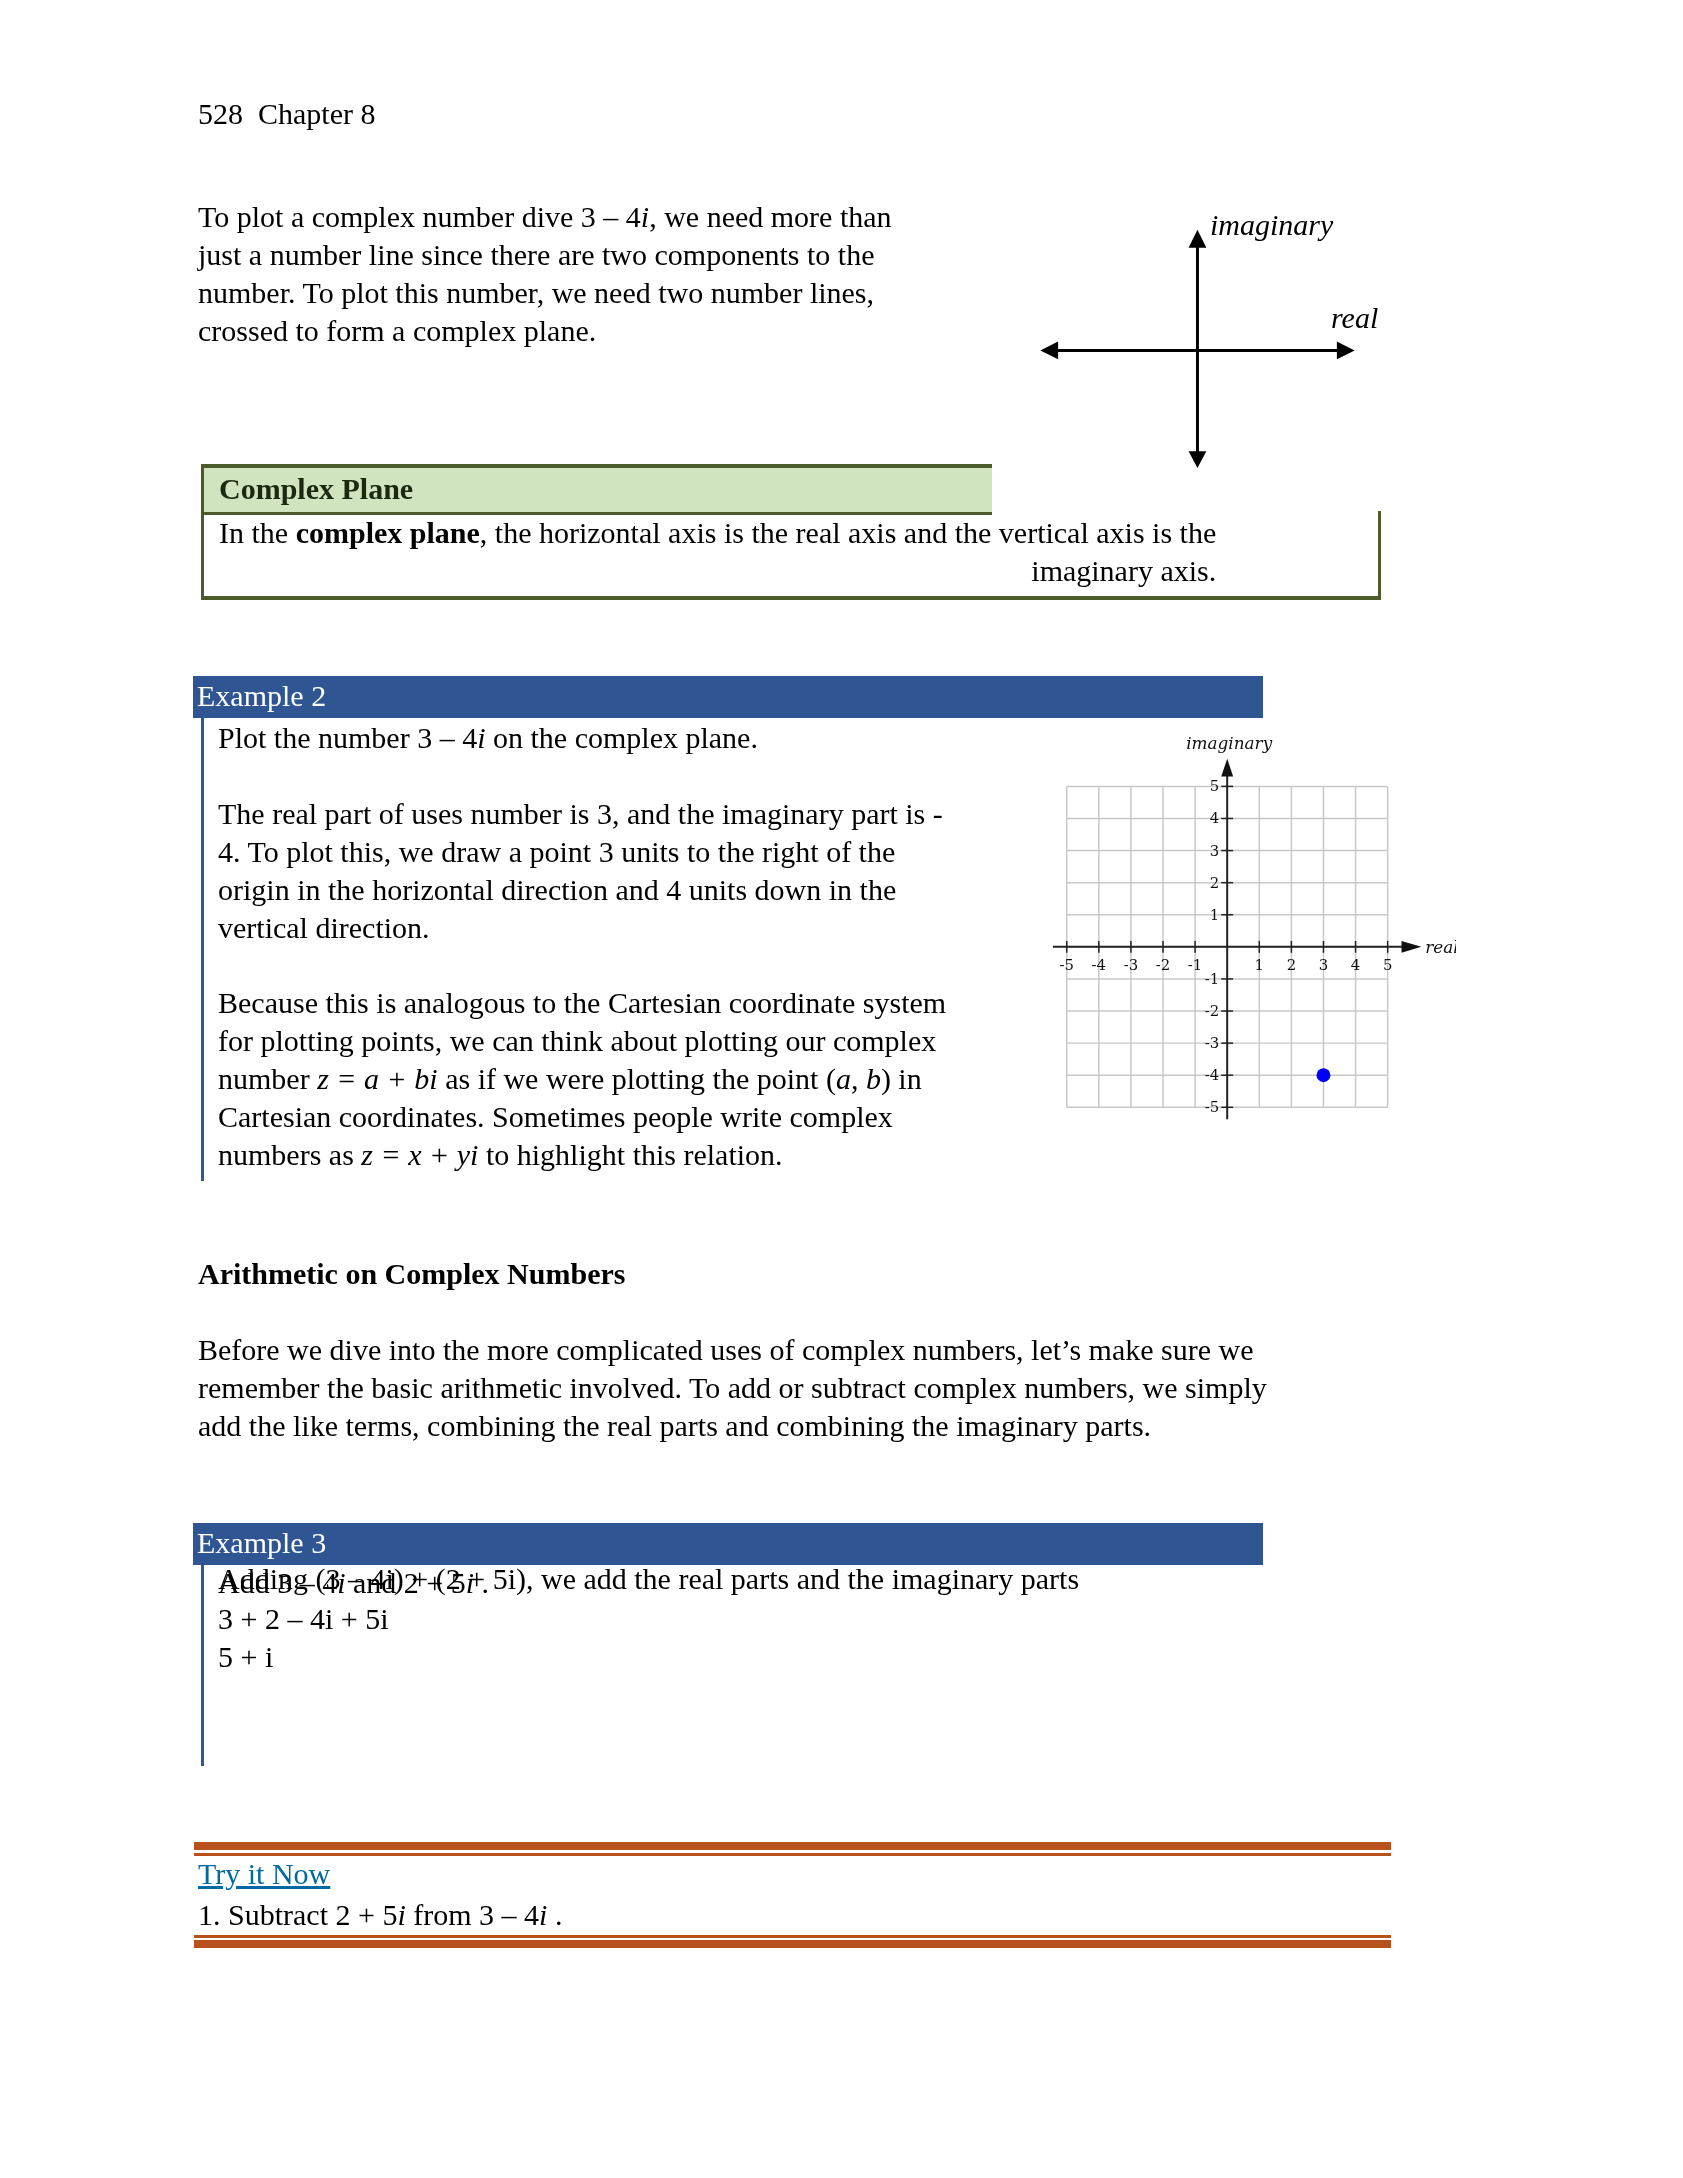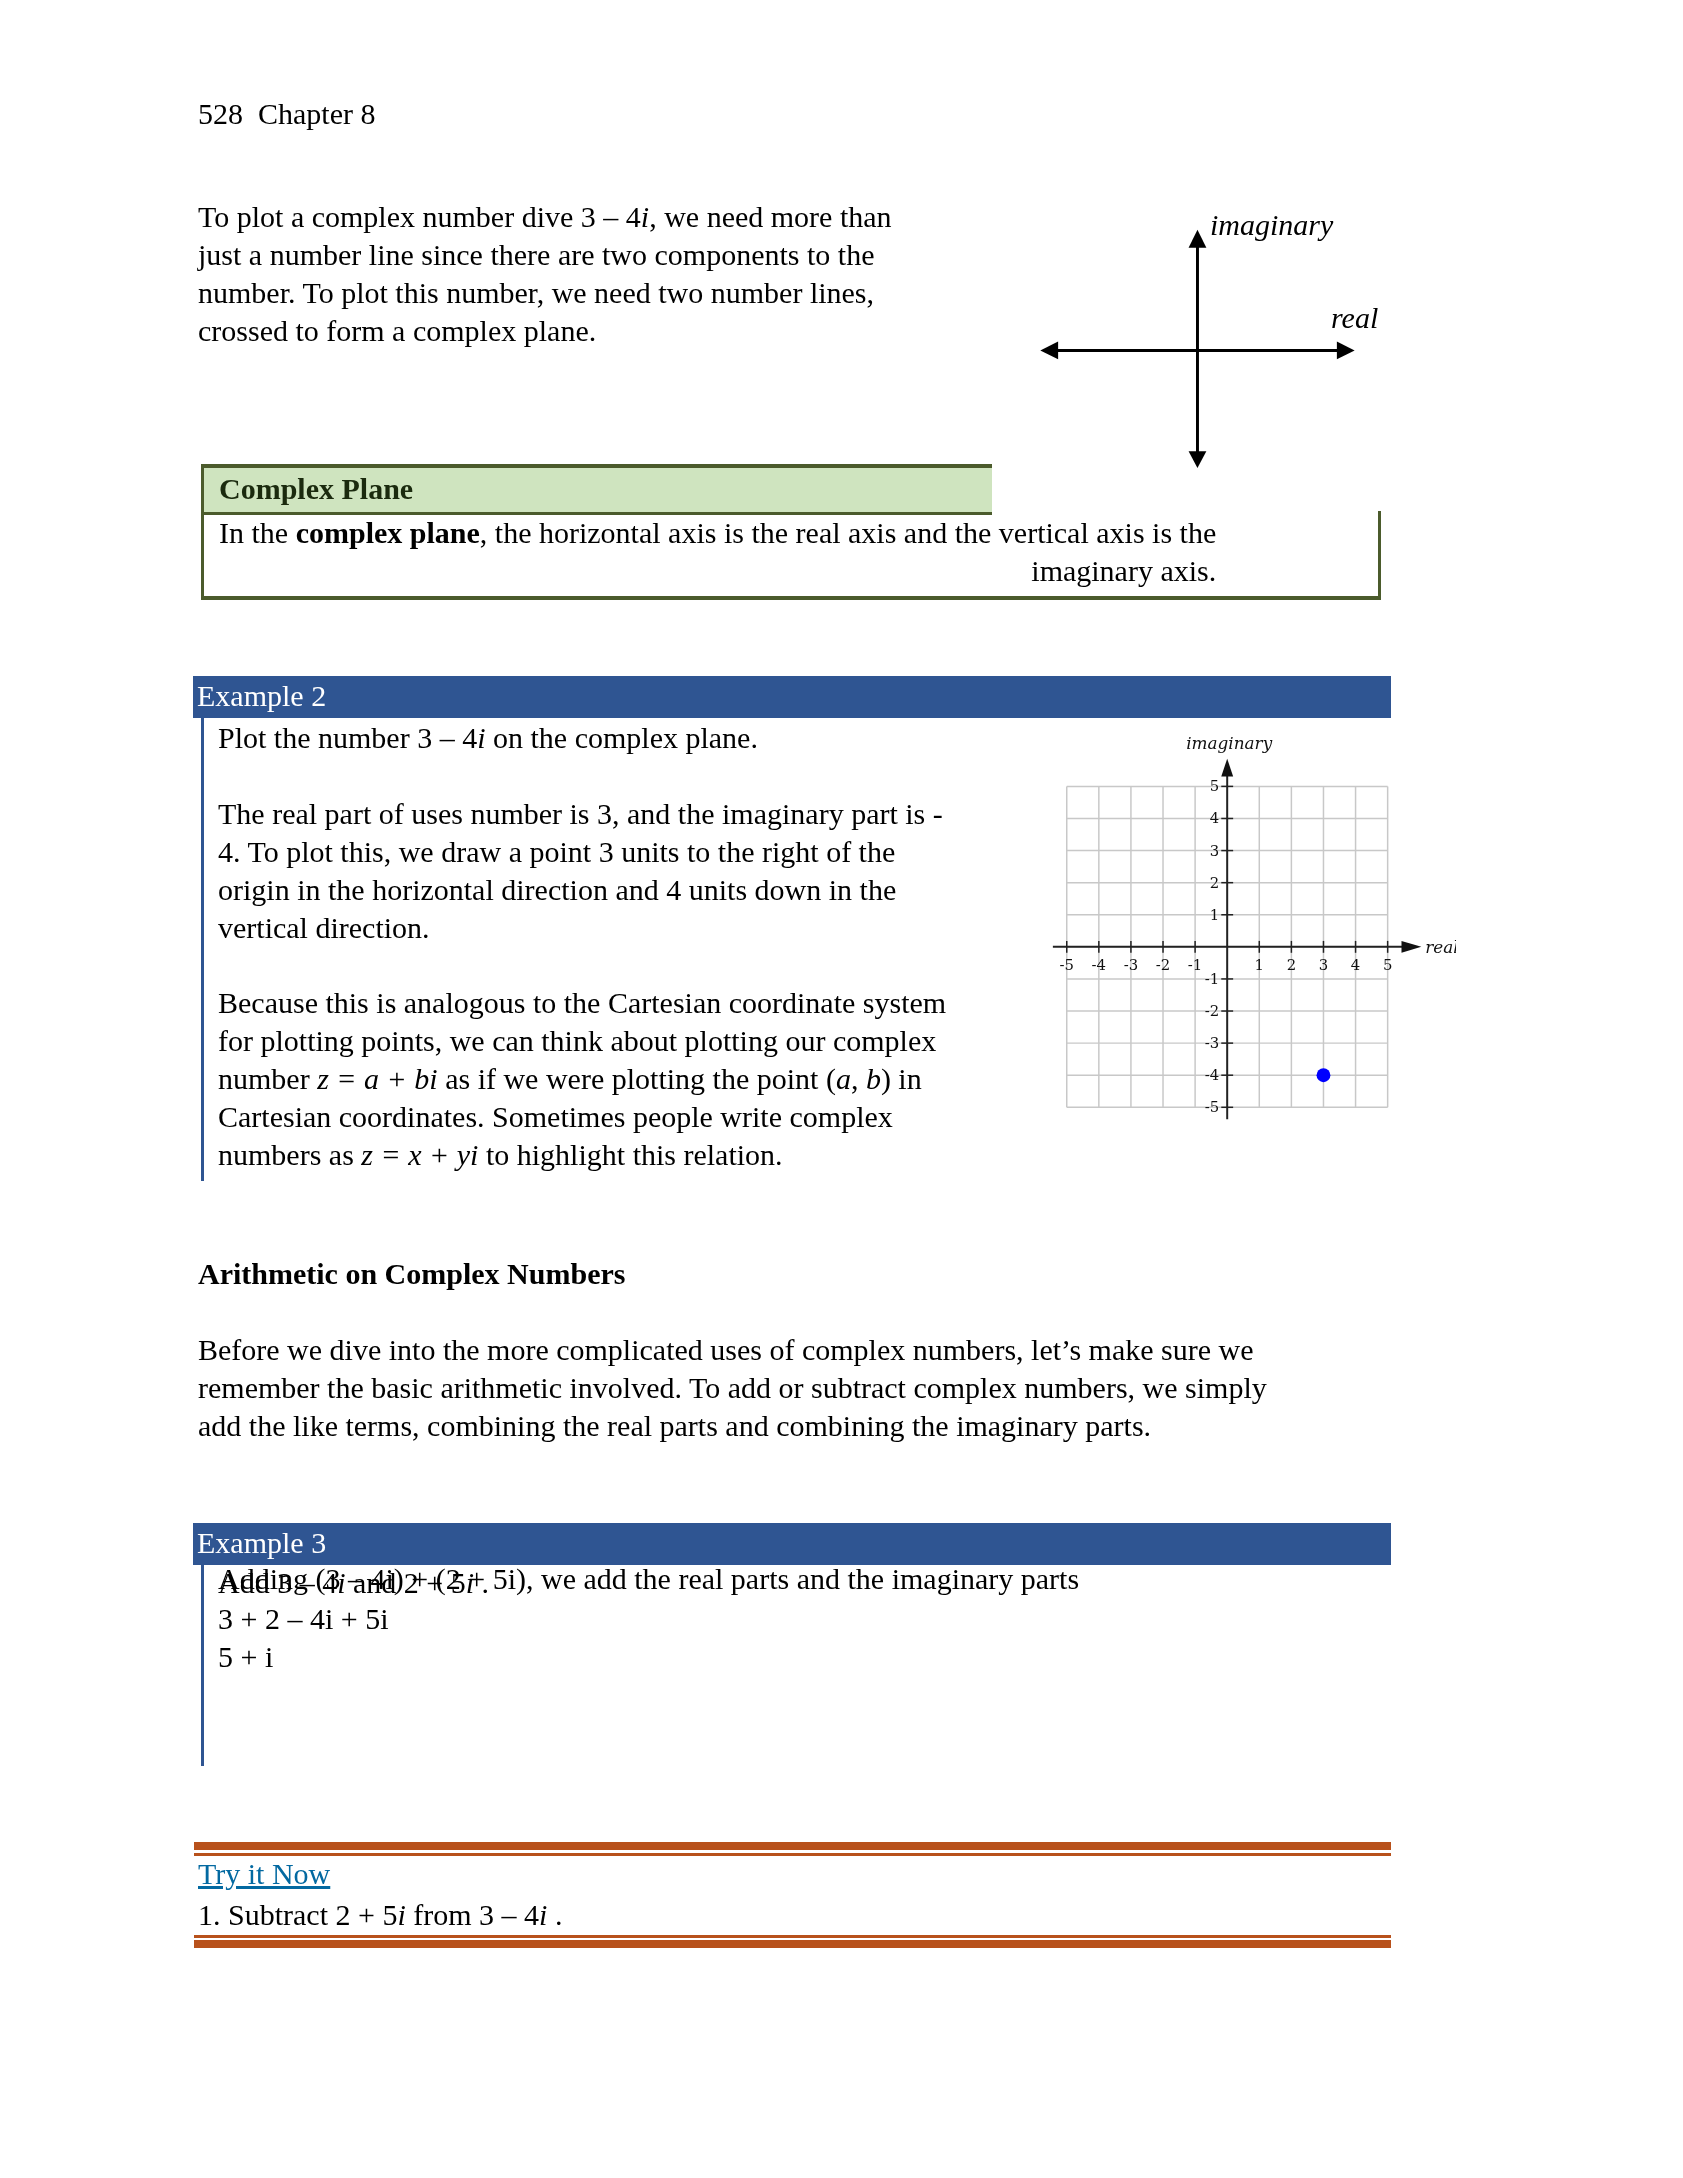--- a/index.html
+++ b/index.html
@@ -9,21 +9,21 @@
   .txt { font-size: 30px; line-height: 38px; white-space: nowrap; }
   .m { font-style: italic; }
   .pagehead { left: 198px; top: 97px; font-size: 30px; }
   .intro { left: 198px; top: 198px; }
   .cp-head { left: 201px; top: 464px; width: 788px; height: 44px; background: #cfe4bf;
              border-top: 4px solid #4b5b2c; border-left: 3px solid #4b5b2c; border-bottom: 3px solid #4b5b2c; }
   .cp-head span { position: absolute; left: 15px; top: 4px; font-size: 30px; font-weight: bold; color: #1b2a0e; }
   .cp-body { left: 201px; top: 511px; width: 1174px; height: 85px; border-left: 3px solid #4b5b2c;
              border-right: 3px solid #4b5b2c; border-bottom: 4px solid #4b5b2c; }
   .cp-body .txt { position: absolute; left: 15px; top: 3px; text-align: right; }
-  .ex-head { left: 193px; width: 1198px; height: 42px; background: #2f5592; }
+  .ex-head { left: 193px; width: 1070px; height: 42px; background: #2f5592; }
   .ex-head span { position: absolute; left: 4px; top: 3px; font-size: 30px; color: #fff; }
   .ex-bar { left: 201px; width: 3px; background: #2f5592; }
   .ex-text { left: 218px; }
   .try-bar-thick { left: 194px; width: 1197px; height: 8px; background: #b8511b; }
   .try-bar-thin { left: 194px; width: 1197px; height: 3px; background: #b8511b; }
   .try-title { left: 198px; top: 1857px; font-size: 30px; color: #0369a1; text-decoration: underline; }
   .try-item { left: 198px; top: 1896px; }
   .h2 { font-weight: bold; text-align: right; }
   svg text { font-family: "DejaVu Serif", "Liberation Serif", serif; }
 </style>

